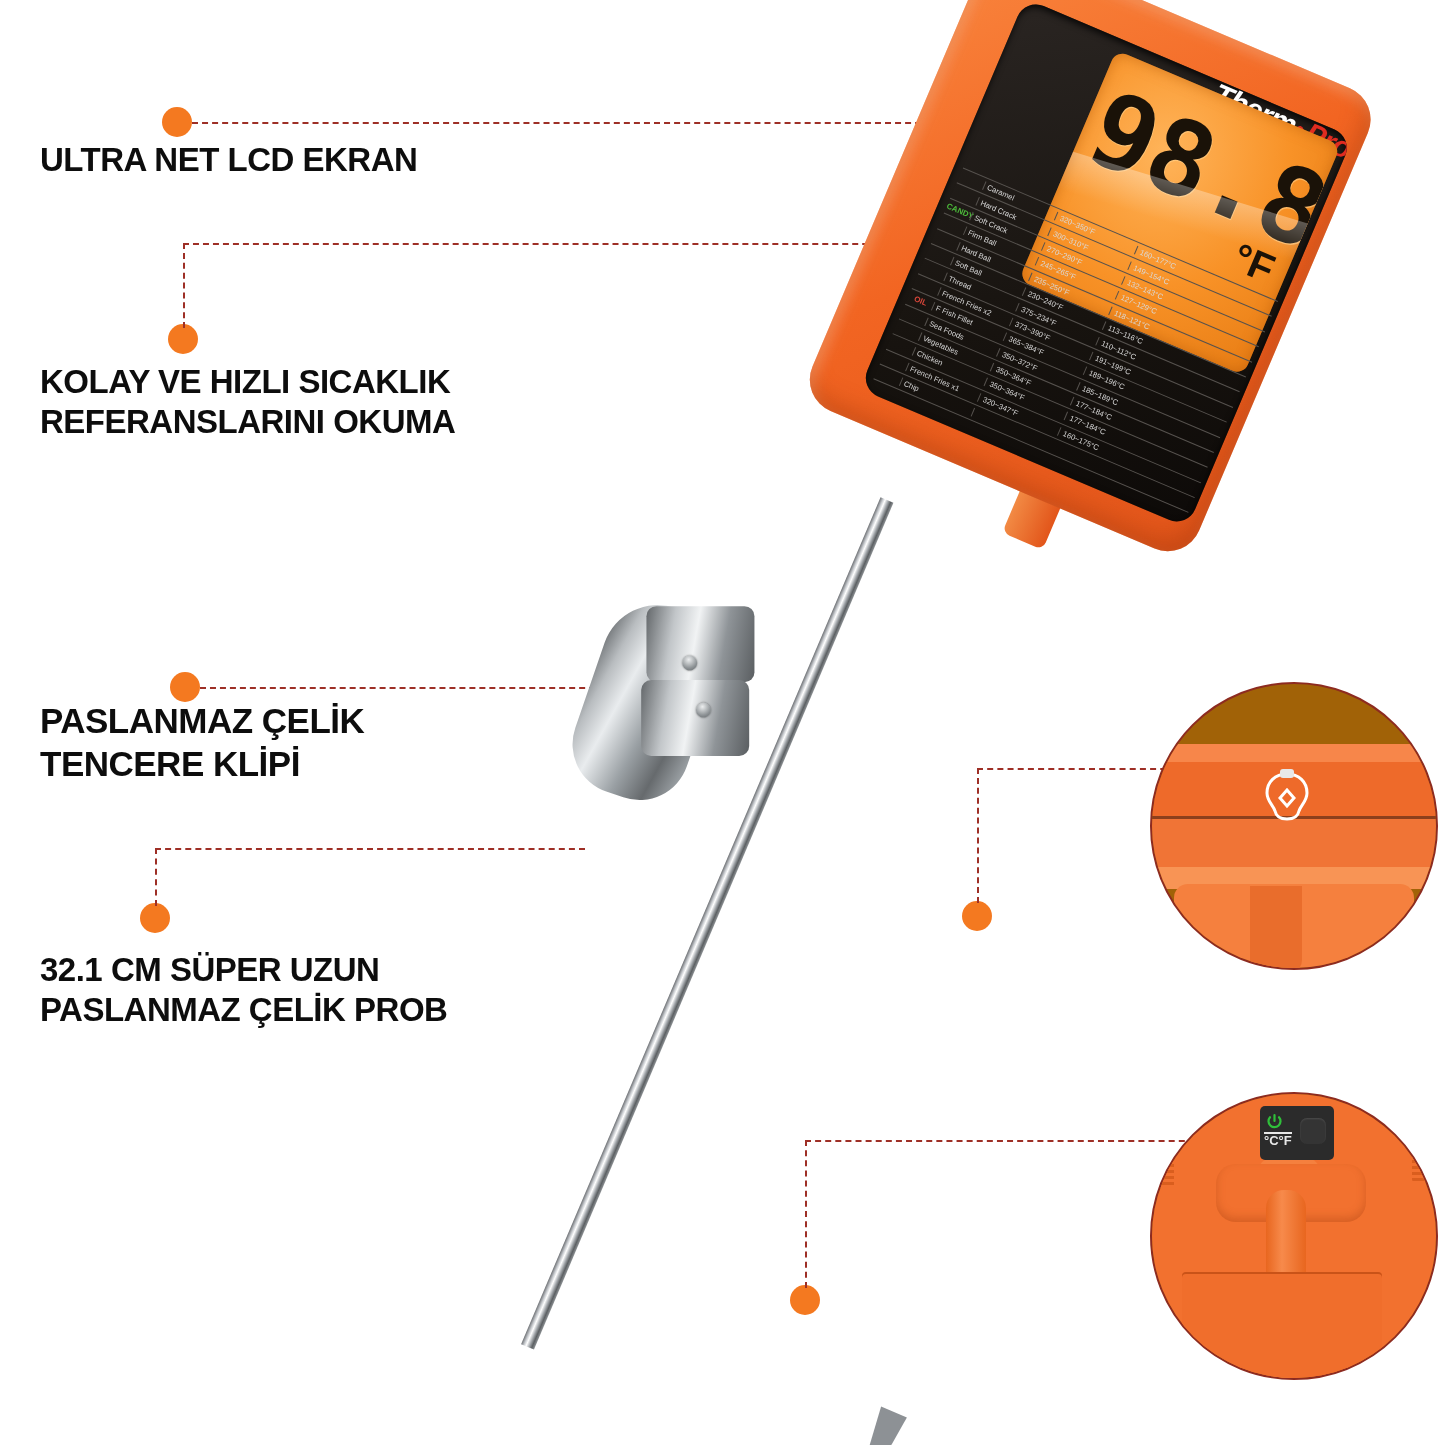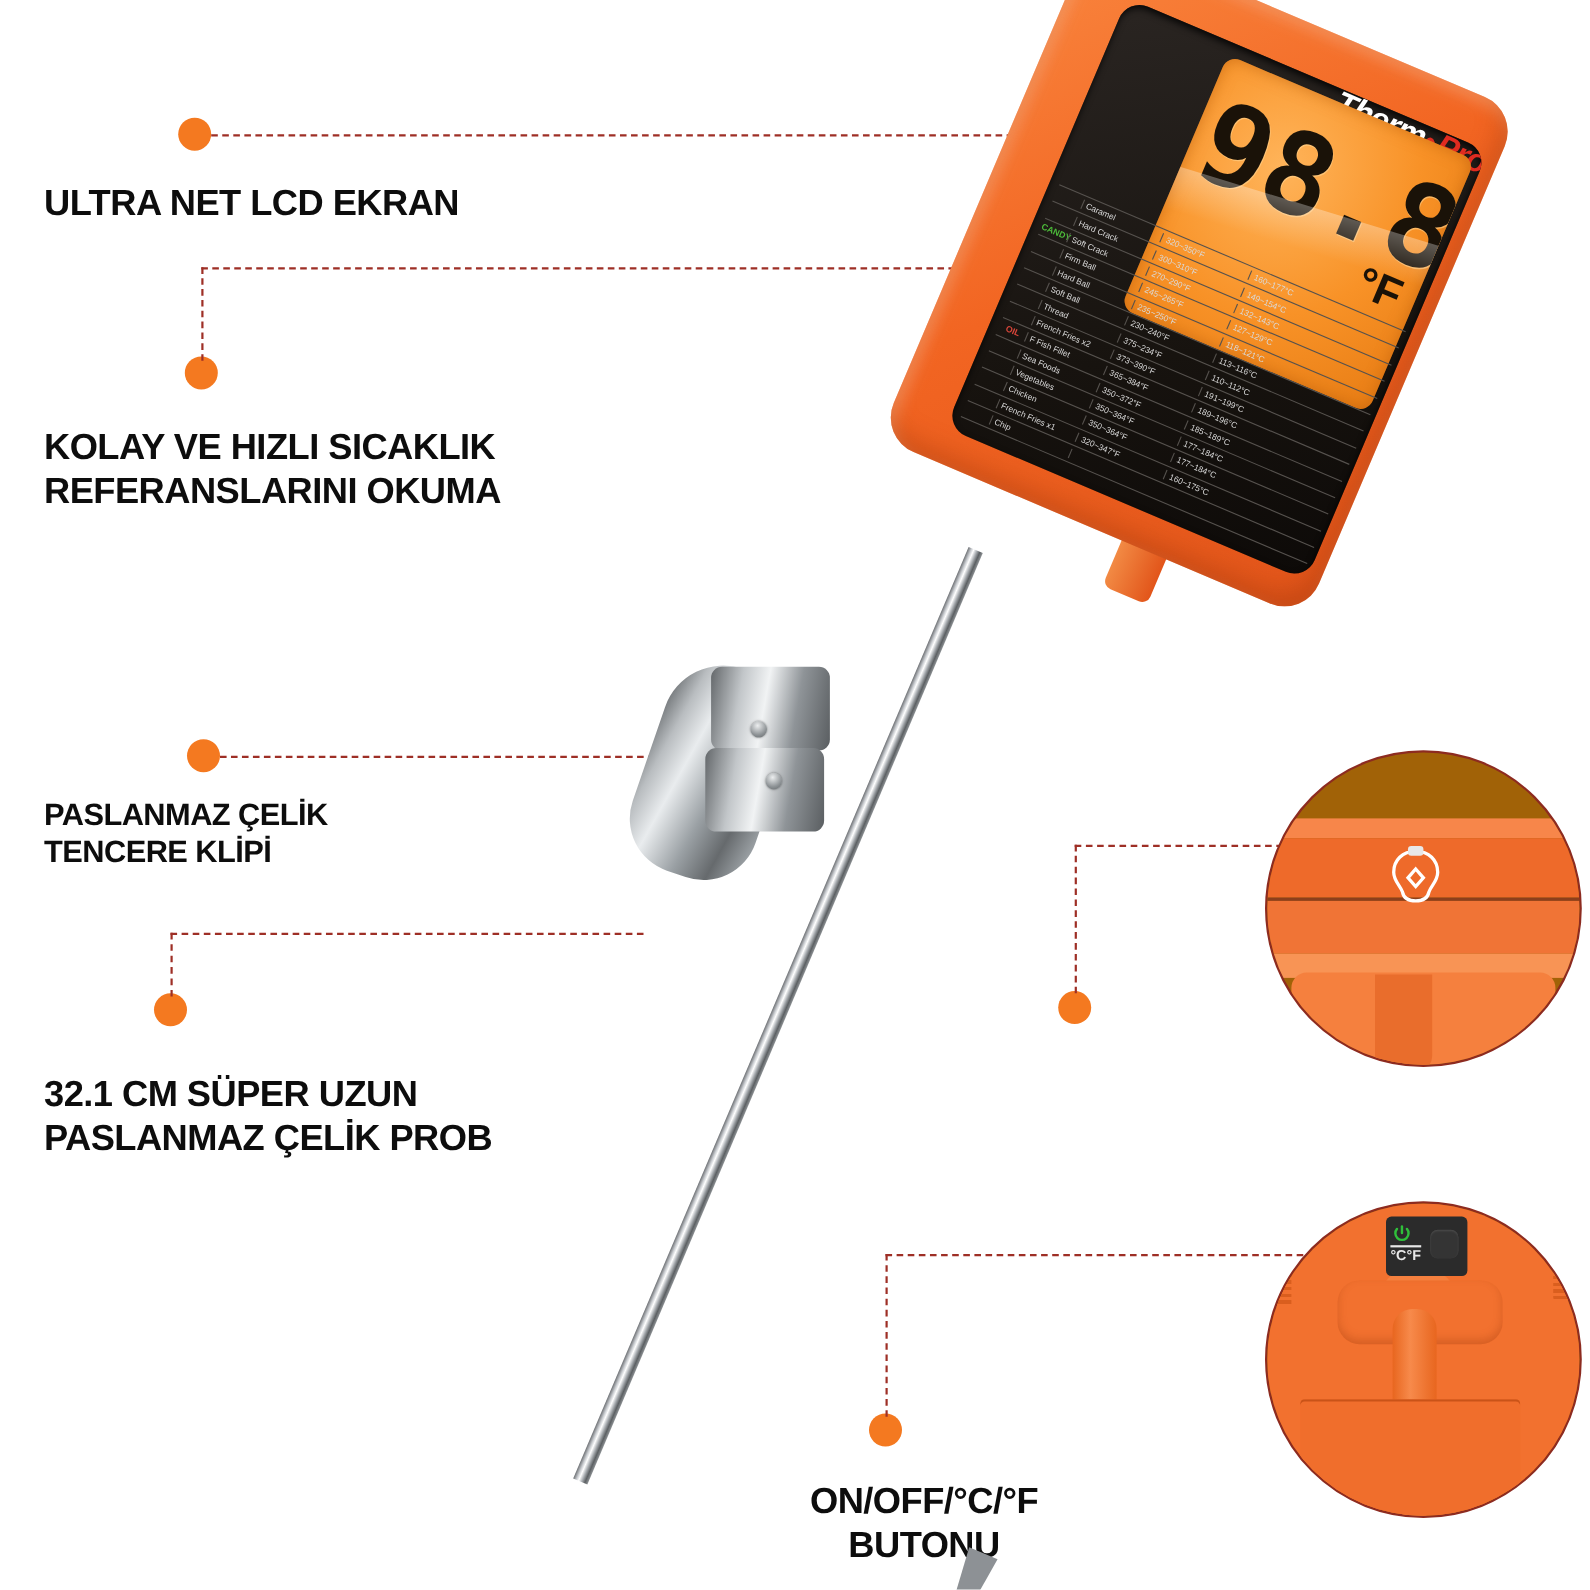--- a/index.html
+++ b/index.html
@@ -13,25 +13,24 @@
   .stage{position:absolute;inset:0;}
 
   
   .label{
     position:absolute;
     font-weight:bold;
     color:#0d0d0d;
     letter-spacing:-0.5px;
     line-height:1.22;
     white-space:pre-line;
-    margin-top:24px;
   }
   .label.l1{left:40px;  top:140px; font-size:33px;}
   .label.l2{left:40px;  top:362px; font-size:33px;}
-  .label.l3{left:40px;  top:700px; font-size:28px;}
+  .label.l3{left:40px;  top:700px; font-size:35px;}
   .label.l4{left:40px;  top:950px; font-size:33px;}
   .label.c1{left:760px; top:940px; font-size:33px; text-align:center; width:440px;}
   .label.c2{left:620px; top:1320px;font-size:33px; text-align:center; width:440px;}
 
   
   .dot{
     position:absolute;
     width:30px;height:30px;border-radius:50%;
     background:#F47920;
   }
@@ -304,22 +303,20 @@
   <div class="dash-v" style="left:805px;top:1140px;height:148px;"></div>
   <div class="dash-h" style="left:805px;top:1140px;width:400px;"></div>
 
   <div class="label l1">ULTRA NET LCD EKRAN</div>
   <div class="label l2">KOLAY VE HIZLI SICAKLIK
 REFERANSLARINI OKUMA</div>
   <div class="label l3">PASLANMAZ ÇELİK
 TENCERE KLİPİ</div>
   <div class="label l4">32.1 CM SÜPER UZUN
 PASLANMAZ ÇELİK PROB</div>
-  <div class="label c2">ON/OFF/°C/°F
-BUTONU</div>
 
   <div class="probe-shaft"></div>
   <div class="probe-tip"></div>
   <div class="connector"></div>
 
   <div class="clip">
     <div class="clip-body"></div>
     <div class="clip-jaw j1"></div>
     <div class="clip-jaw j2"></div>
     <div class="clip-screw s1"></div>

